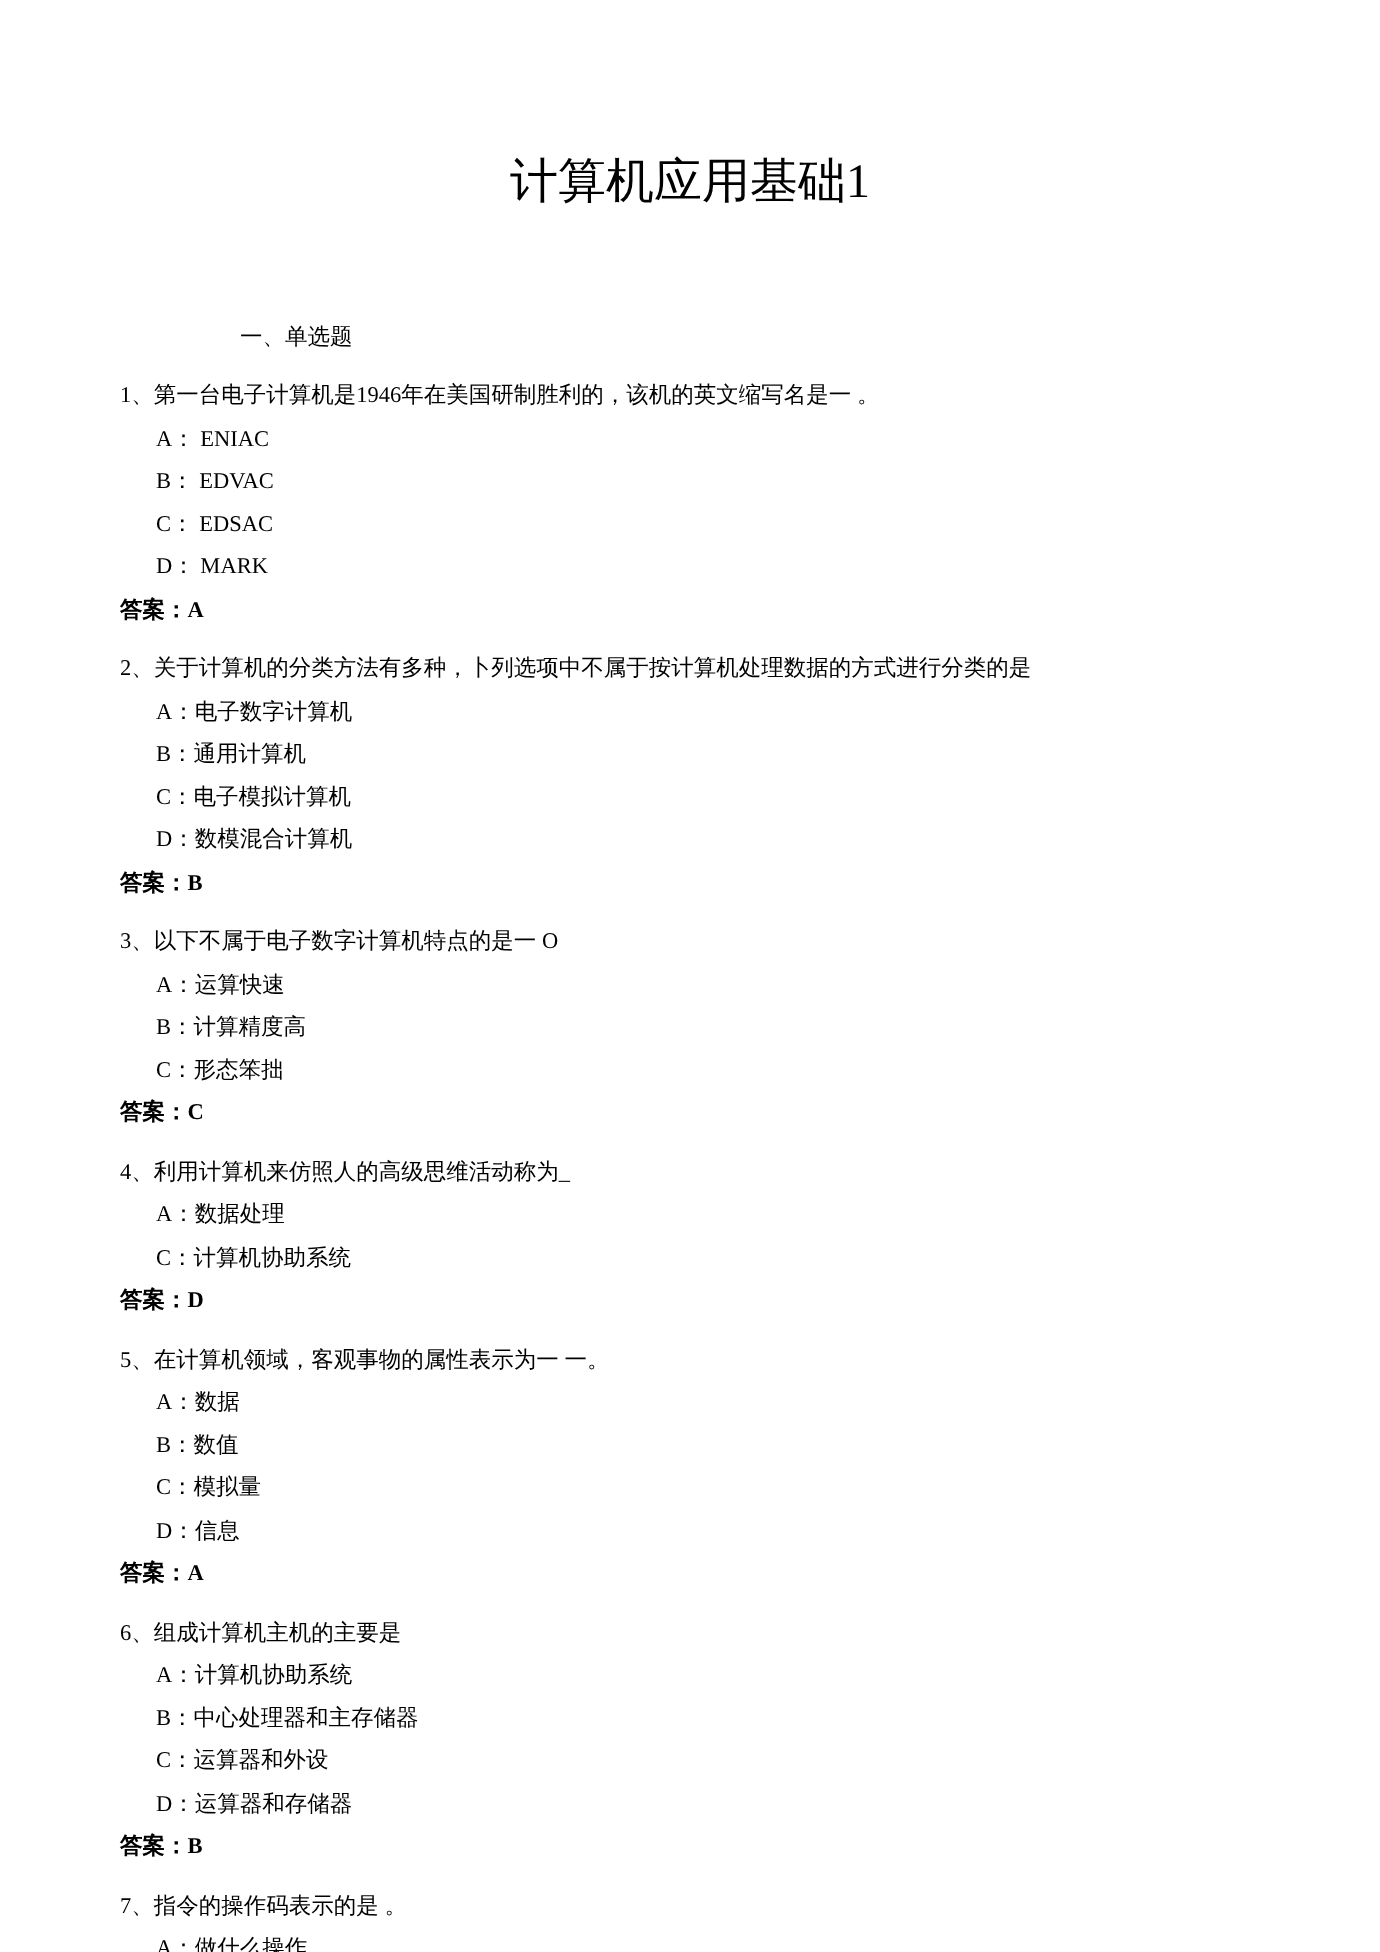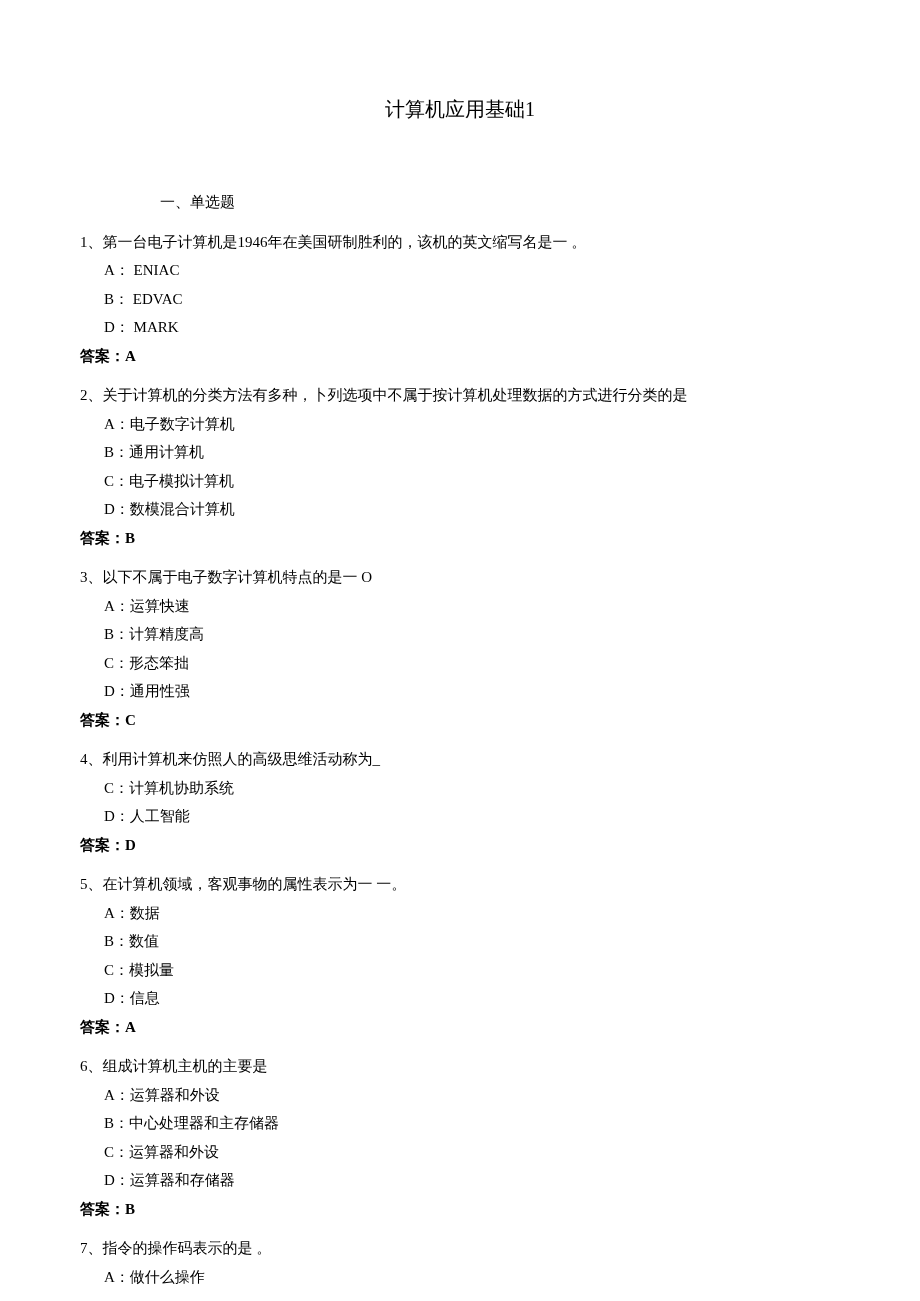--- a/index.html
+++ b/index.html
@@ -11,21 +11,21 @@
       background: #ffffff;
       font-family: "SimSun", "宋体", serif;
       font-size: 15px;
       line-height: 1.9;
       color: #000000;
       padding: 90px 80px 60px 80px;
       width: 920px;
     }
     .doc-title {
       text-align: center;
-      font-size: 20px;
+      font-size: 32px;
       font-weight: normal;
       margin-bottom: 60px;
       font-family: "SimSun", "宋体", serif;
     }
     .section-header {
       padding-left: 80px;
       margin-bottom: 2px;
     }
     .question-block {
       margin-bottom: 2px;
@@ -48,56 +48,56 @@
 
 <h1 class="doc-title">计算机应用基础1</h1>
 
 <div class="section-header">一、单选题</div>
 
 <div id="questions-container">
     <div class="question-block">
       <div class="question-text">1、第一台电子计算机是1946年在美国研制胜利的，该机的英文缩写名是一   。</div>
       <div class="option">A：  ENIAC</div>
       <div class="option">B：  EDVAC</div>
+      <div class="option">C：  EDSAC</div>
       <div class="option">D：  MARK</div>
       <div class="answer">答案：A</div>
     </div>
     <div class="question-block">
       <div class="question-text">2、关于计算机的分类方法有多种，卜列选项中不属于按计算机处理数据的方式进行分类的是</div>
       <div class="option">A：电子数字计算机</div>
       <div class="option">B：通用计算机</div>
       <div class="option">C：电子模拟计算机</div>
       <div class="option">D：数模混合计算机</div>
       <div class="answer">答案：B</div>
     </div>
     <div class="question-block">
       <div class="question-text">3、以下不属于电子数字计算机特点的是一    O</div>
       <div class="option">A：运算快速</div>
       <div class="option">B：计算精度高</div>
       <div class="option">C：形态笨拙</div>
-      <div class="option">D：通用性强</div>
       <div class="answer">答案：C</div>
     </div>
     <div class="question-block">
       <div class="question-text">4、利用计算机来仿照人的高级思维活动称为_</div>
+      <div class="option">A：数据处理</div>
       <div class="option">C：计算机协助系统</div>
-      <div class="option">D：人工智能</div>
       <div class="answer">答案：D</div>
     </div>
     <div class="question-block">
       <div class="question-text">5、在计算机领域，客观事物的属性表示为一 一。</div>
       <div class="option">A：数据</div>
       <div class="option">B：数值</div>
       <div class="option">C：模拟量</div>
       <div class="option">D：信息</div>
       <div class="answer">答案：A</div>
     </div>
     <div class="question-block">
       <div class="question-text">6、组成计算机主机的主要是</div>
-      <div class="option">A：运算器和外设</div>
+      <div class="option">A：计算机协助系统</div>
       <div class="option">B：中心处理器和主存储器</div>
       <div class="option">C：运算器和外设</div>
       <div class="option">D：运算器和存储器</div>
       <div class="answer">答案：B</div>
     </div>
     <div class="question-block">
       <div class="question-text">7、指令的操作码表示的是      。</div>
       <div class="option">A：做什么操作</div>
     </div>
   </div>

